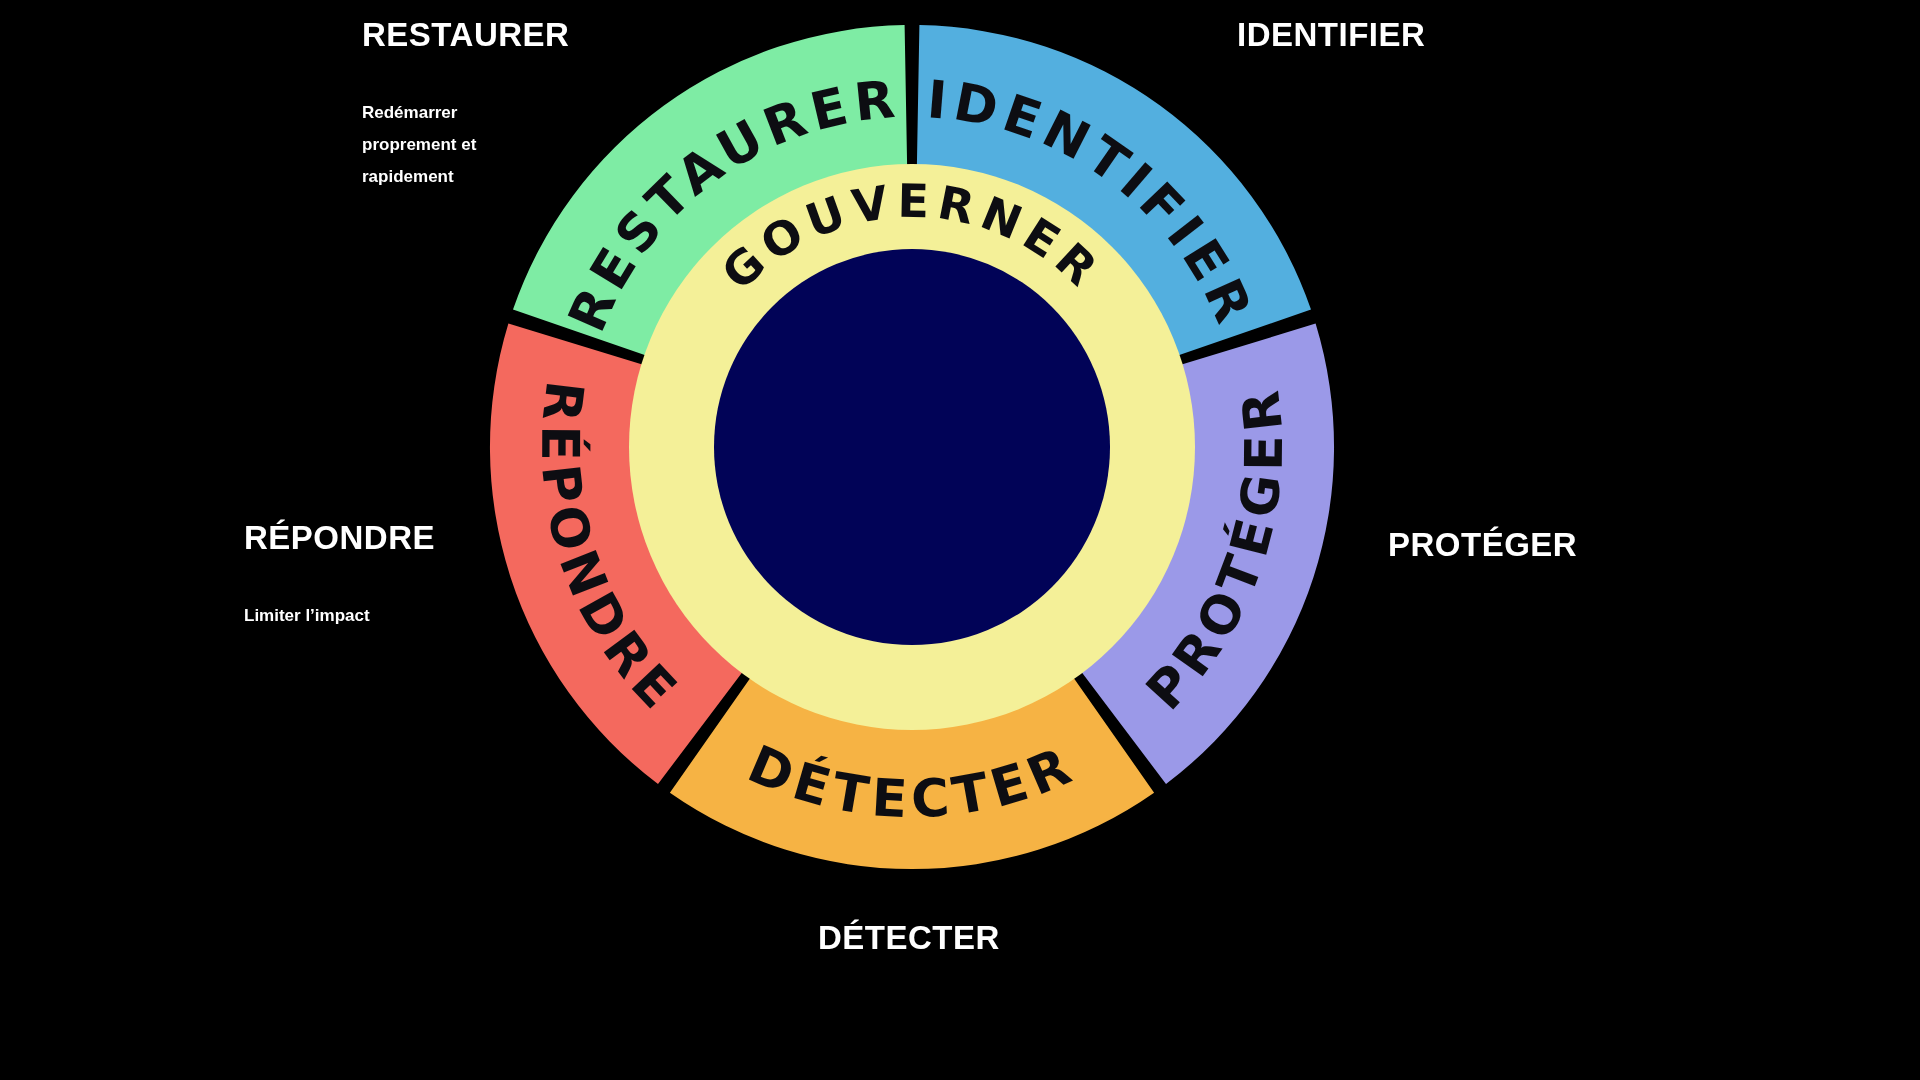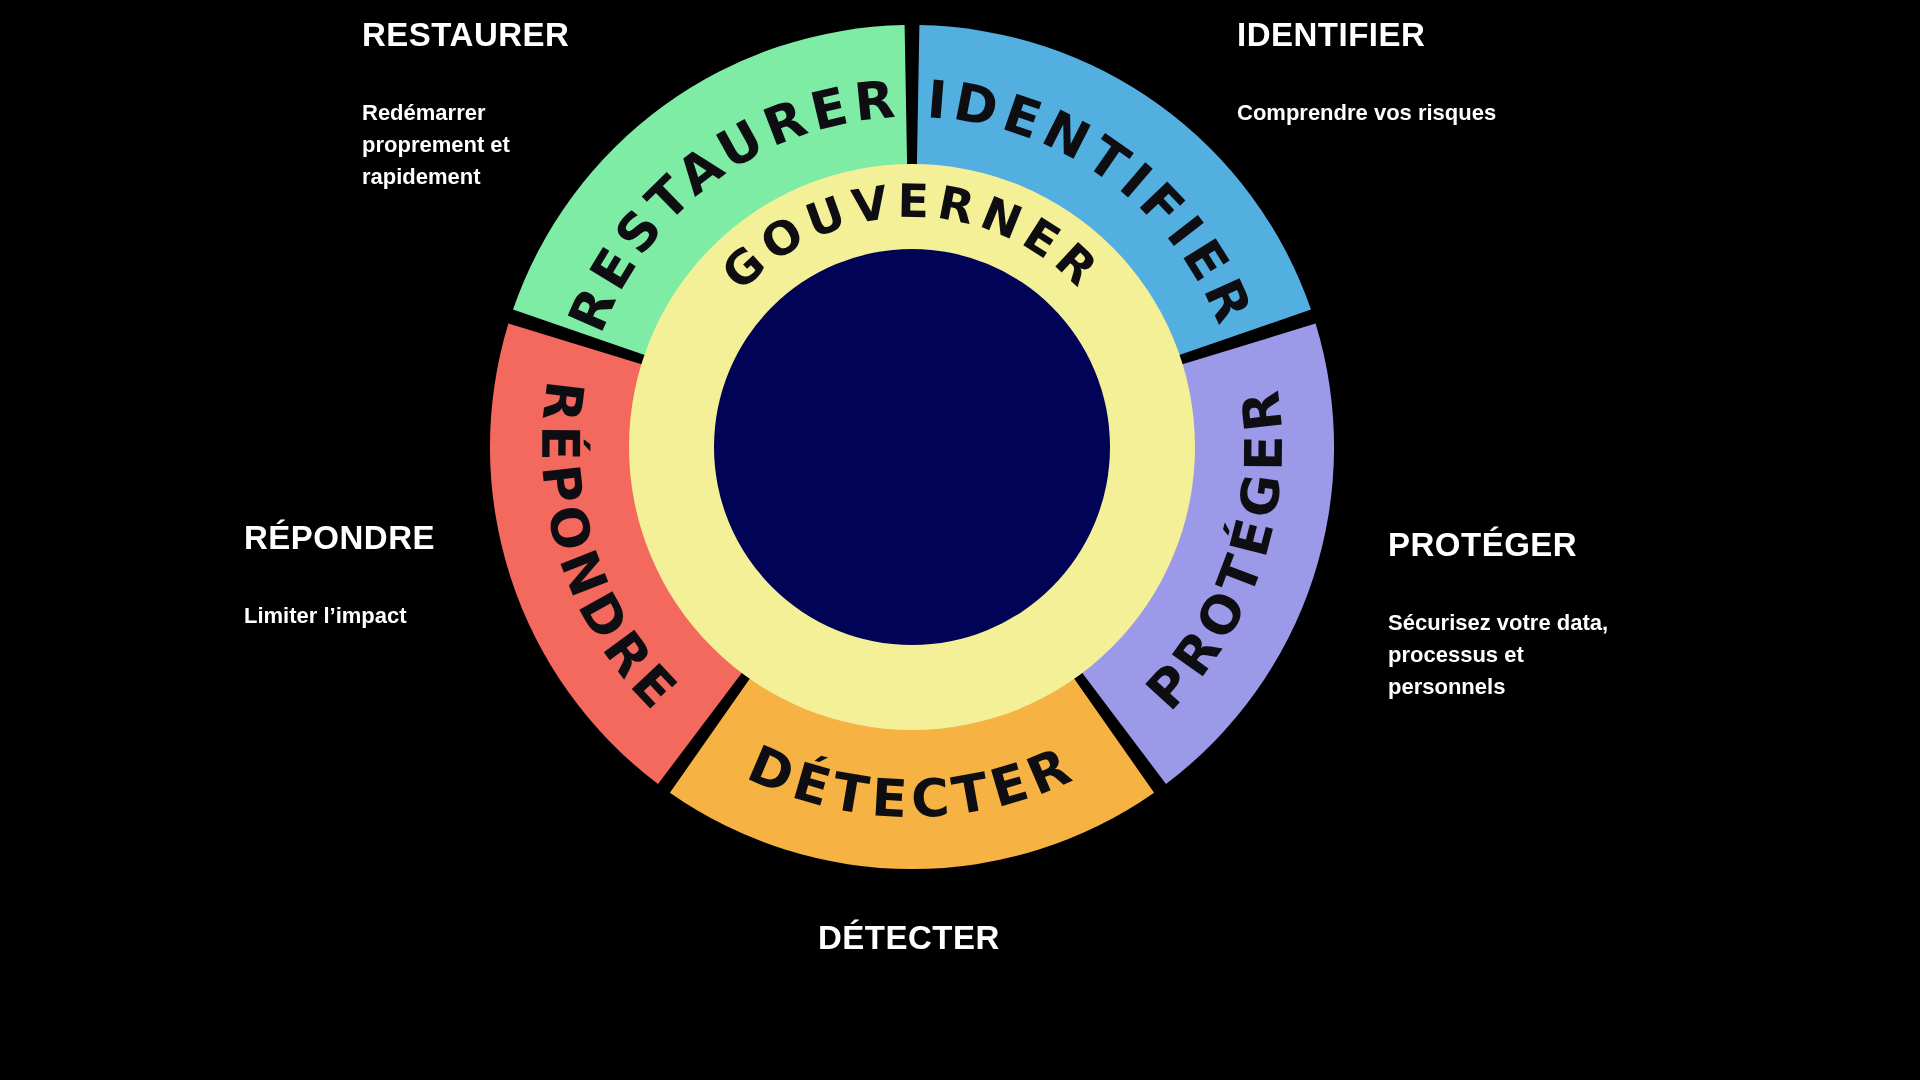--- a/index.html
+++ b/index.html
@@ -27,21 +27,21 @@
   .annotation { position: absolute; color: var(--heading-text); }
   .annotation h2 {
     margin: 0;
     font-size: 33px;
     line-height: 1;
     font-weight: bold;
     letter-spacing: 0.5px;
   }
   .annotation p {
     margin: 46px 0 0 0;
-    font-size: 22px;
+    font-size: 17px;
     line-height: 32px;
     font-weight: bold;
     white-space: pre-line;
   }
   #ann-restaurer  { left: 362px;  top: 18px; }
   #ann-identifier { left: 1237px; top: 18px; }
   #ann-proteger   { left: 1388px; top: 528px; }
   #ann-repondre   { left: 244px;  top: 521px; }
   #ann-detecter   { left: 818px;  top: 921px; }
 </style>
@@ -98,28 +98,24 @@
 
   <div class="annotation" id="ann-restaurer">
     <h2>RESTAURER</h2>
     <p>Redémarrer
 proprement et
 rapidement</p>
   </div>
 
   <div class="annotation" id="ann-identifier">
     <h2>IDENTIFIER</h2>
-    <p>Comprendre vos risques</p>
   </div>
 
   <div class="annotation" id="ann-proteger">
     <h2>PROTÉGER</h2>
-    <p>Sécurisez votre data,
-processus et
-personnels</p>
   </div>
 
   <div class="annotation" id="ann-repondre">
     <h2>RÉPONDRE</h2>
     <p>Limiter l’impact</p>
   </div>
 
   <div class="annotation" id="ann-detecter">
     <h2>DÉTECTER</h2>
   </div>

